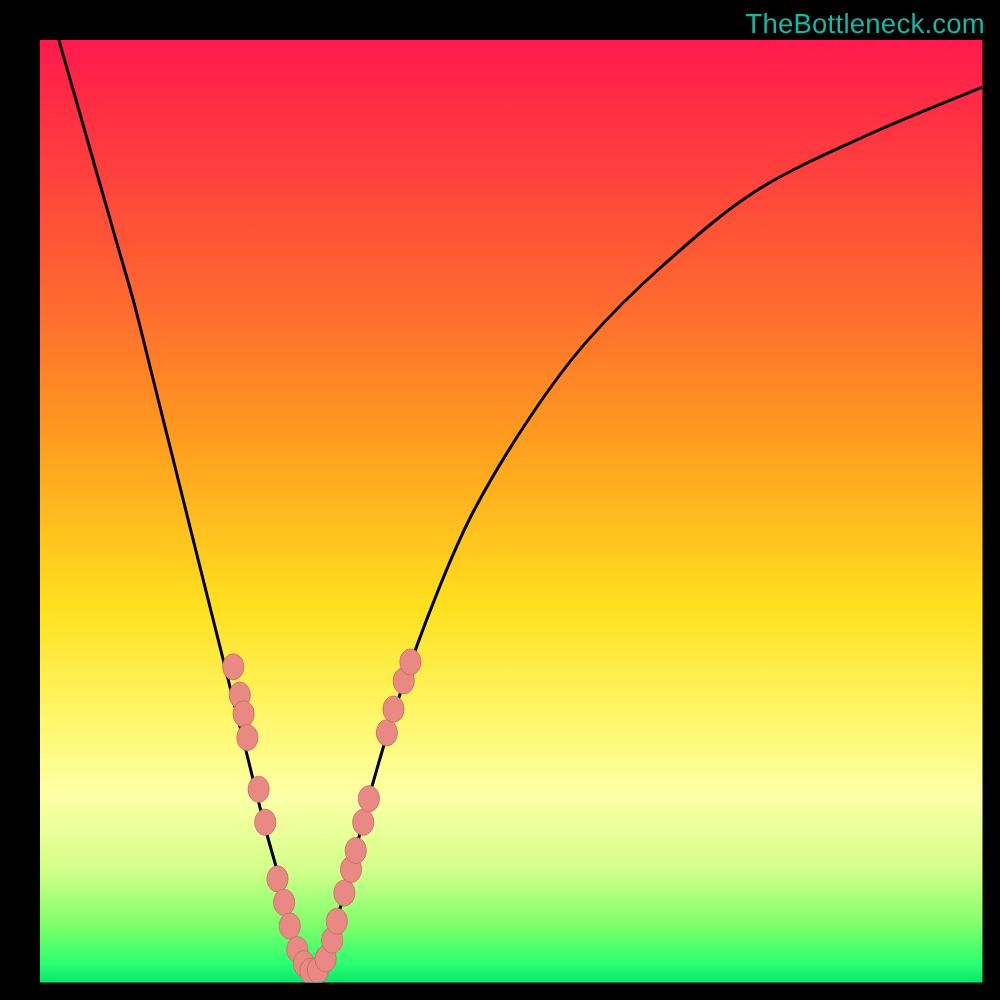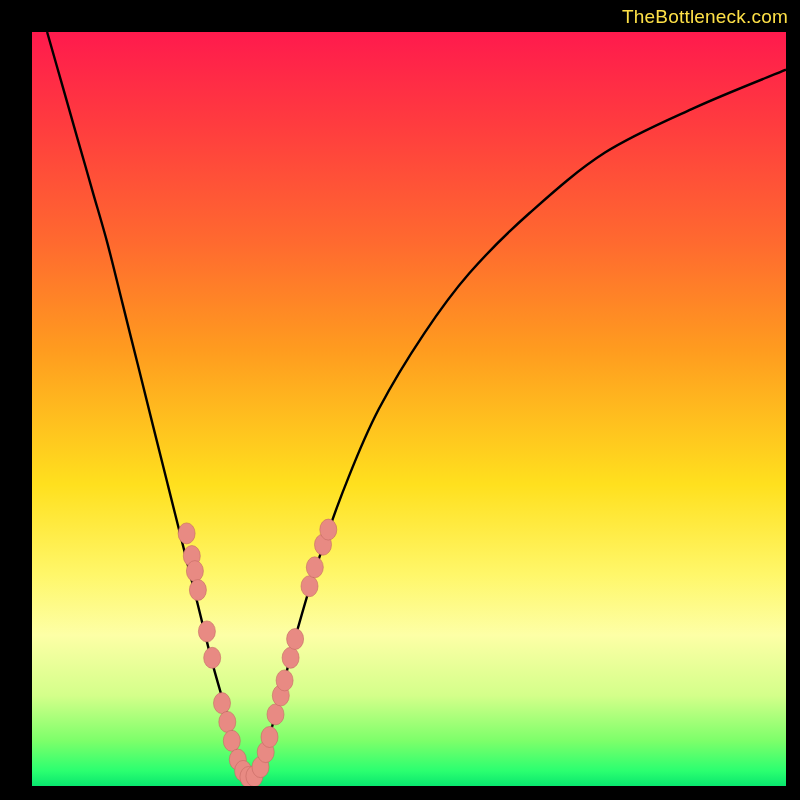--- a/index.html
+++ b/index.html
@@ -35,22 +35,22 @@
       #d4ff8a 88%,
       #7dff6a 94%,
       #2bff70 98%,
       #09e66e 100%
     );
   }
   .watermark {
     position: absolute;
     top: 6px;
     right: 12px;
-    color: #fde047;
-    font-size: 19px;
+    color: #14b8a6;
+    font-size: 22px;
     font-weight: 500;
     letter-spacing: 0.2px;
     user-select: none;
   }
   svg.curve {
     position: absolute;
     left: 0;
     top: 0;
     width: 754px;
     height: 754px;

